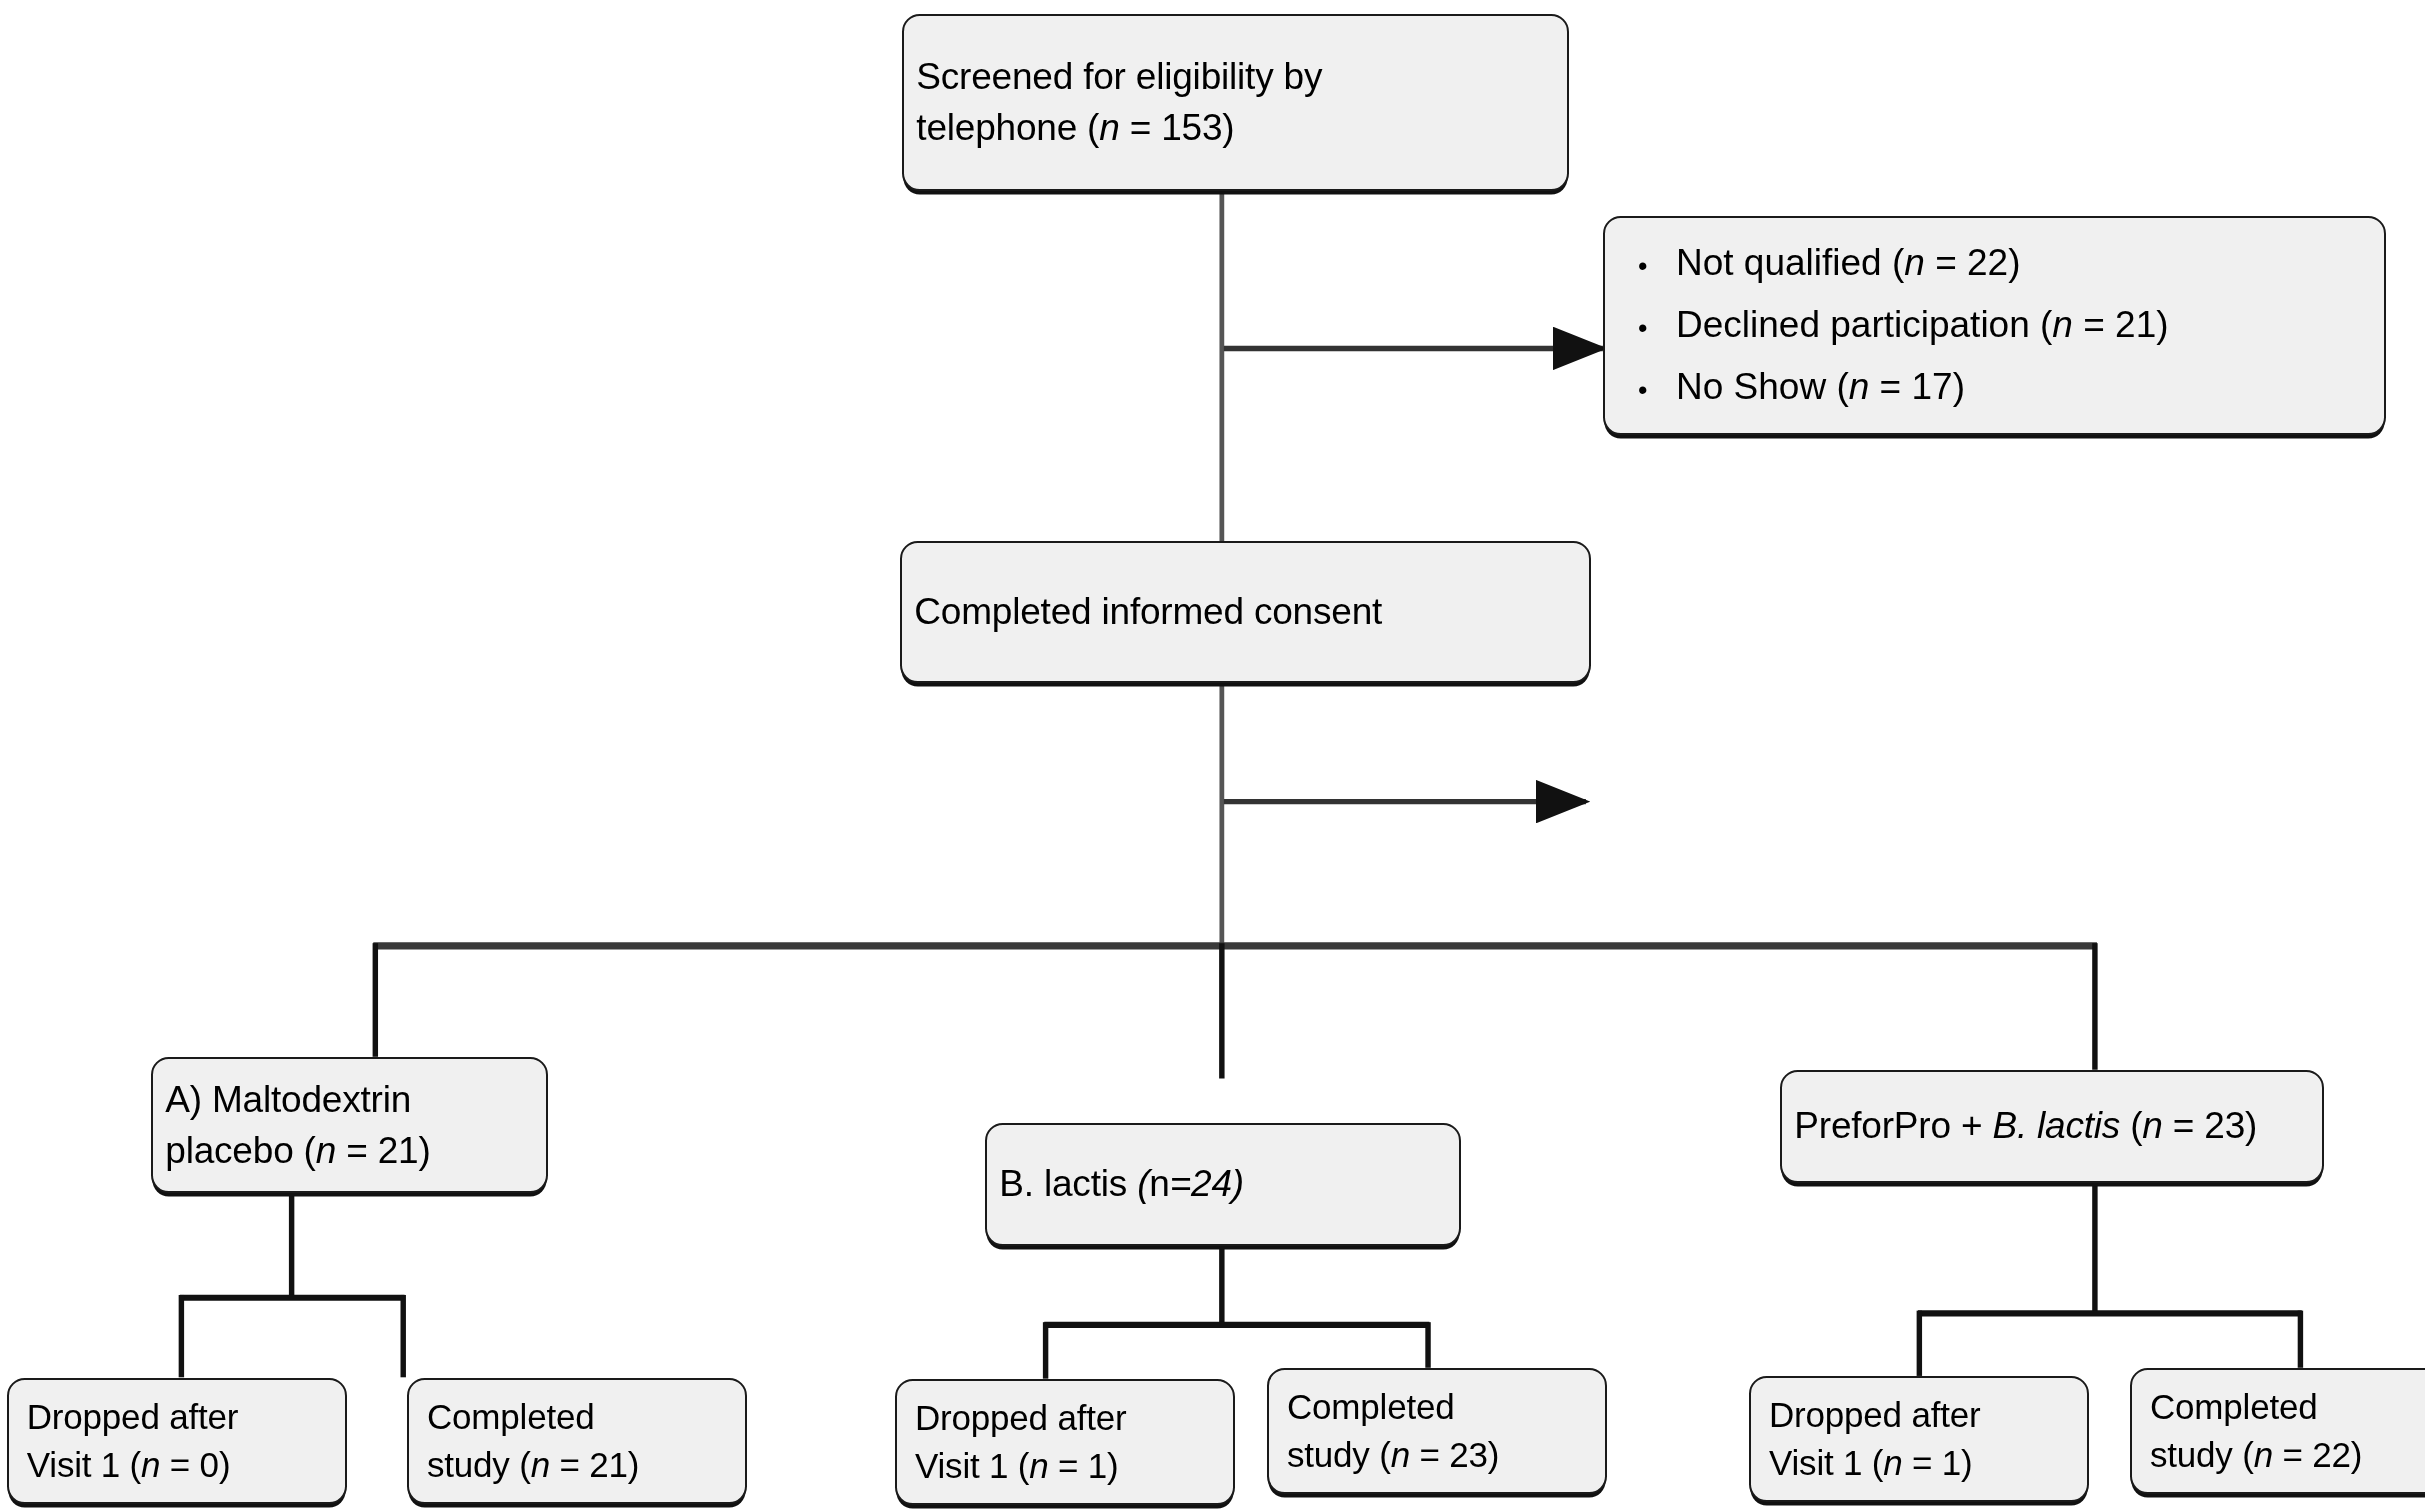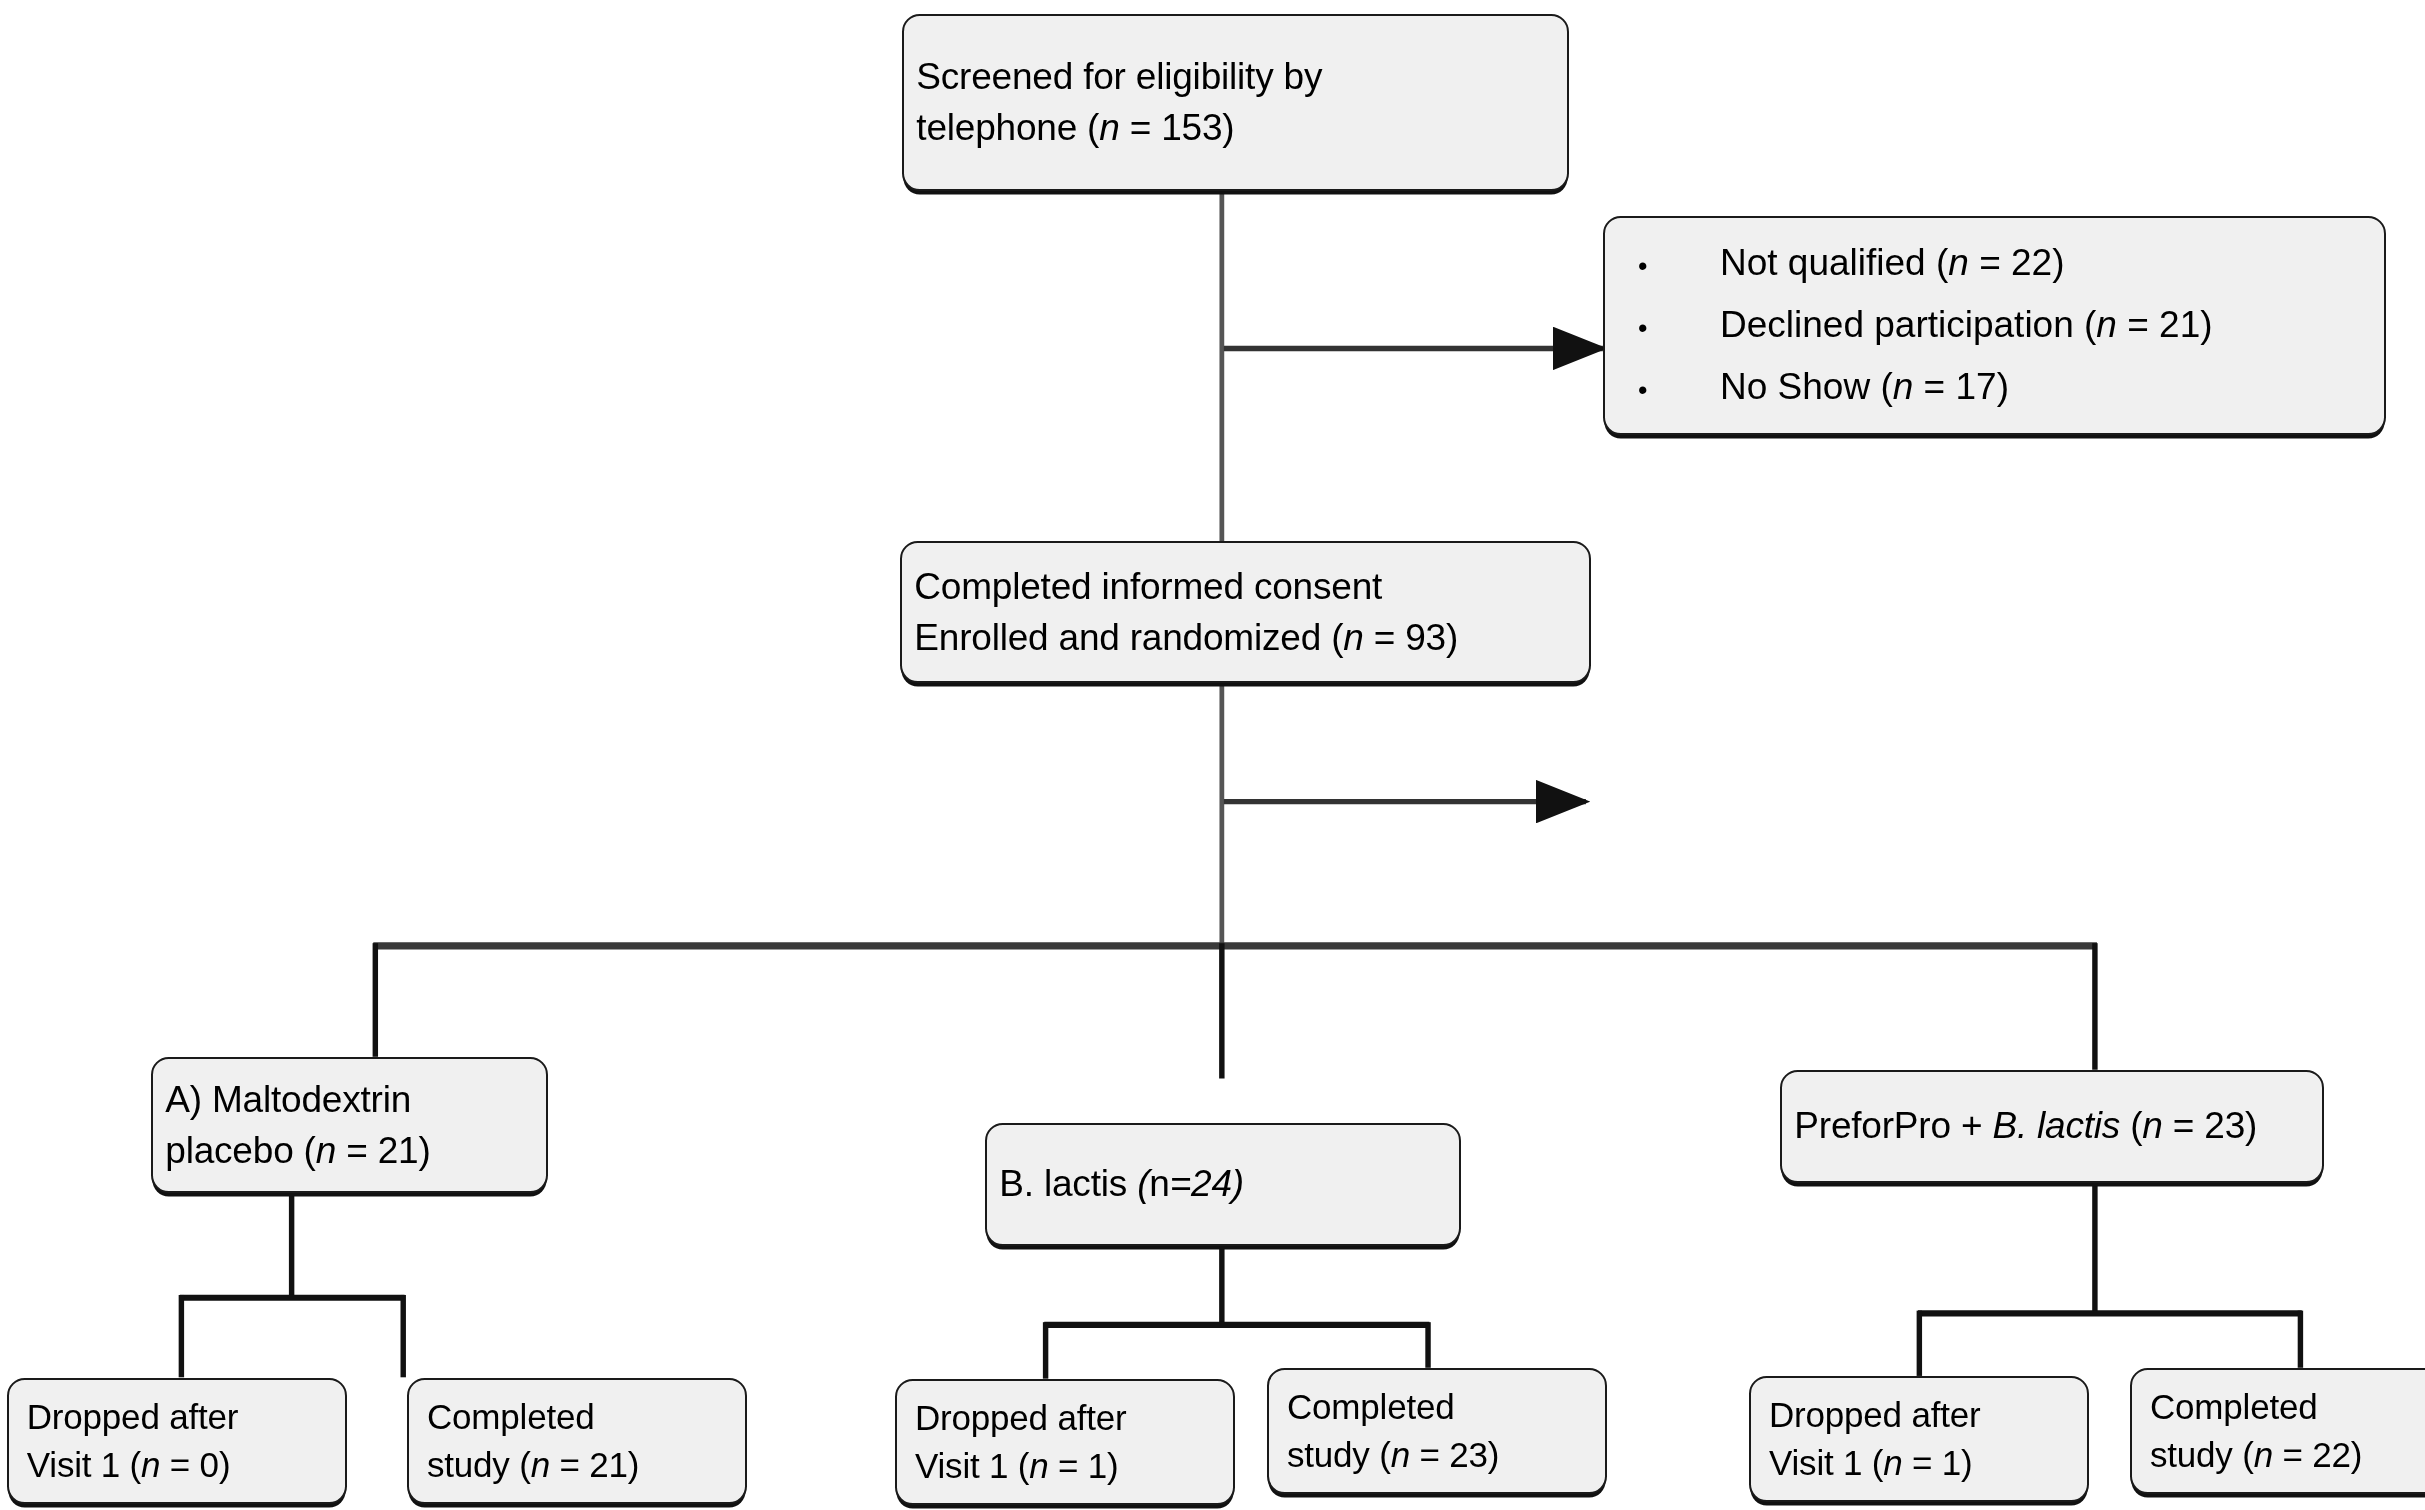--- a/index.html
+++ b/index.html
@@ -76,21 +76,21 @@
     line-height: 1.2;
   }
   .bullet-row:last-child { margin-bottom: 0; }
   .bullet-dot {
     flex: 0 0 auto;
     width: 38px;
     font-size: 27px;
     line-height: 1;
     color: #000;
   }
-  .bullet-label { flex: 1 1 auto; margin-left: 44px; }
+  .bullet-label { flex: 1 1 auto; }
 
   .single-line .node-text { line-height: 1.2; }
 </style>
 </head>
 <body>
 
 <div id="diagram">
 
   <svg id="connectors" viewBox="0 0 3564 2219" width="2426" height="1510" xmlns="http://www.w3.org/2000/svg">
     <defs>
@@ -148,21 +148,20 @@
       <li class="bullet-row">
         <span class="bullet-dot">•</span>
         <span class="bullet-label">No Show (<i>n</i> = 17)</span>
       </li>
     </ul>
   </div>
 
   <div class="node" style="left:900px; top:541px; width:691px; height:142px;">
     <span class="node-text">
       <span>Completed informed consent</span><br>
-      <span>Enrolled and randomized (<i>n</i> = 93)</span>
     </span>
   </div>
 
 
   <div class="node" style="left:151px; top:1057px; width:397px; height:136px;">
     <span class="node-text">
       <span>A) Maltodextrin</span><br>
       <span>placebo (<i>n</i> = 21)</span>
     </span>
   </div>

